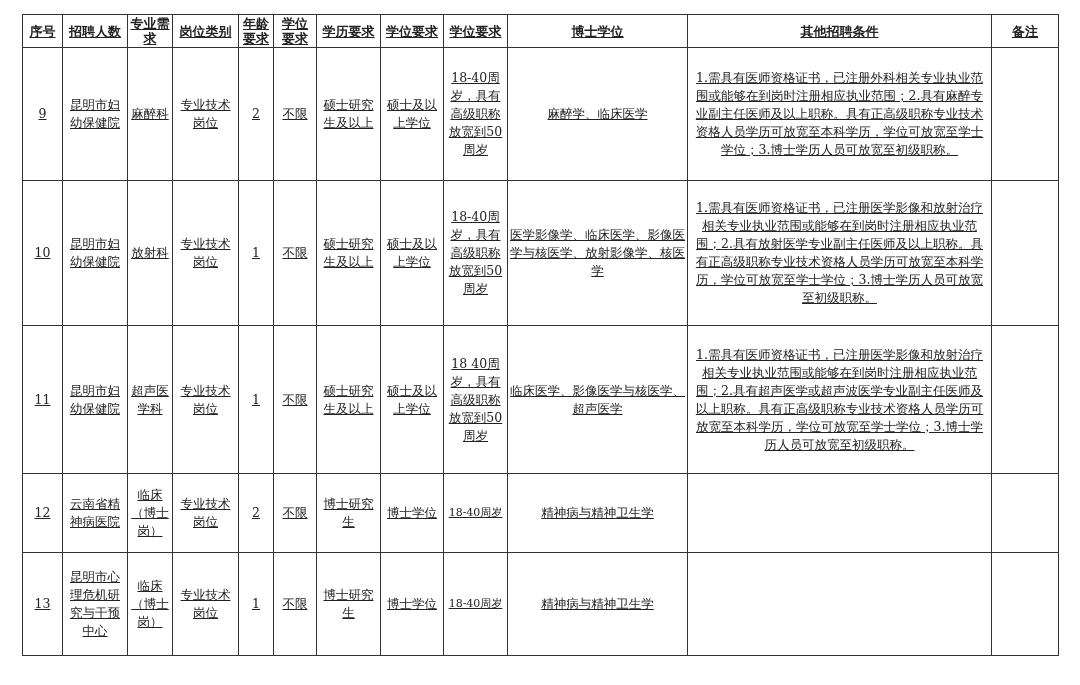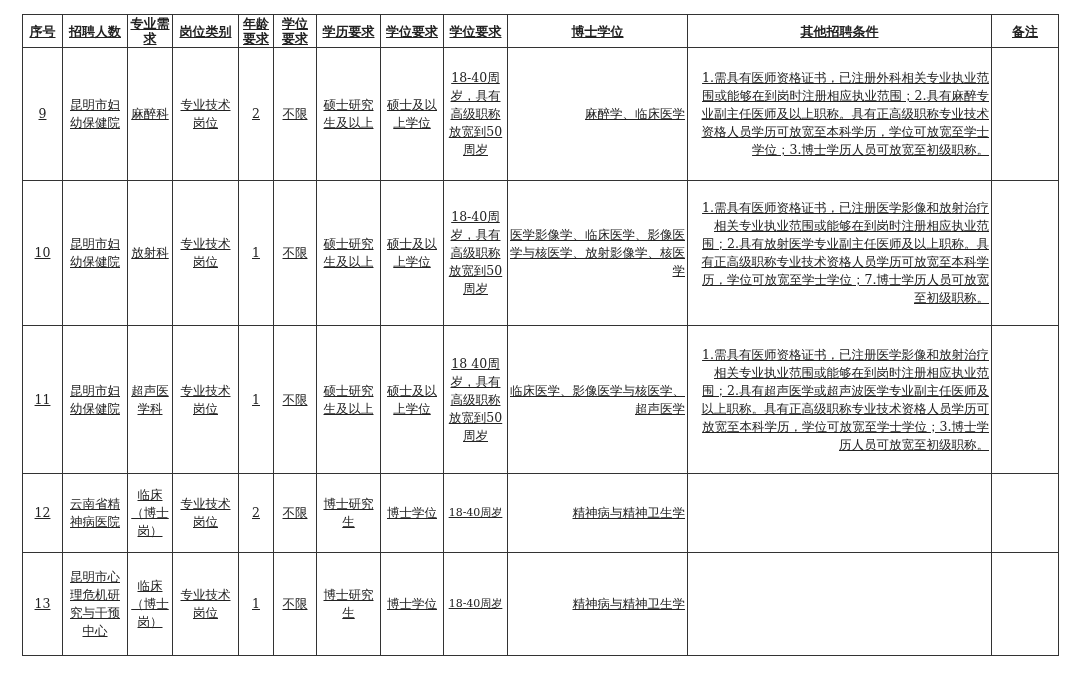--- a/index.html
+++ b/index.html
@@ -11,21 +11,21 @@
     width: 1036px;
     text-decoration: underline;
   }
   table.recruit th, table.recruit td {
     border: 1.5px solid #333; padding: 1px 2px;
     font-size: 12.5px; line-height: 18px; vertical-align: middle;
     word-break: break-all;
   }
   table.recruit th { font-weight: bold; text-align: center; font-family: "DejaVu Sans", "Liberation Sans", sans-serif; font-size: 13px; line-height: 15px; height: 30px; }
   td.c { text-align: center; }
-  td.l { text-align: right; }
+  td.l { text-align: center; }
   td.cond { font-size: 11.5px; line-height: 18px; padding: 2px 3px; }
   td.age { font-size: 11px; line-height: 16px; text-align: center; }
   tr.r9 td { height: 130px; }
   tr.r10 td { height: 142px; }
   tr.r11 td { height: 145px; }
   tr.r12 td { height: 76px; }
   tr.r13 td { height: 100px; }
 </style>
 </head>
 <body>
@@ -80,21 +80,21 @@
       <td class="c">10</td>
       <td class="c">昆明市妇幼保健院</td>
       <td class="c">放射科</td>
       <td class="c">专业技术岗位</td>
       <td class="c">1</td>
       <td class="c">不限</td>
       <td class="c">硕士研究生及以上</td>
       <td class="c">硕士及以上学位</td>
       <td class="age">18-40周岁，具有高级职称放宽到50周岁</td>
       <td class="l">医学影像学、临床医学、影像医学与核医学、放射影像学、核医学</td>
-      <td class="l cond">1.需具有医师资格证书，已注册医学影像和放射治疗相关专业执业范围或能够在到岗时注册相应执业范围；2.具有放射医学专业副主任医师及以上职称。具有正高级职称专业技术资格人员学历可放宽至本科学历，学位可放宽至学士学位；7.博士学历人员可放宽至初级职称。</td>
+      <td class="l cond">1.需具有医师资格证书，已注册医学影像和放射治疗相关专业执业范围或能够在到岗时注册相应执业范围；2.具有放射医学专业副主任医师及以上职称。具有正高级职称专业技术资格人员学历可放宽至本科学历，学位可放宽至学士学位；3.博士学历人员可放宽至初级职称。</td>
       <td class="c"></td>
     </tr>
     <tr class="r11">
       <td class="c">11</td>
       <td class="c">昆明市妇幼保健院</td>
       <td class="c">超声医学科</td>
       <td class="c">专业技术岗位</td>
       <td class="c">1</td>
       <td class="c">不限</td>
       <td class="c">硕士研究生及以上</td>

